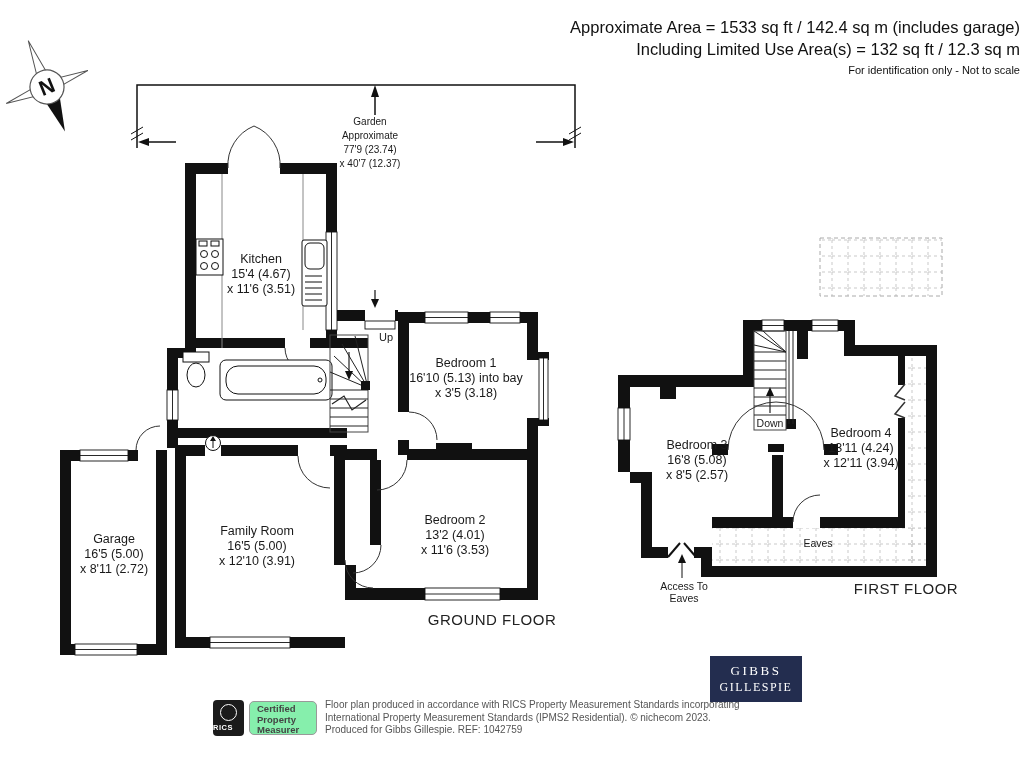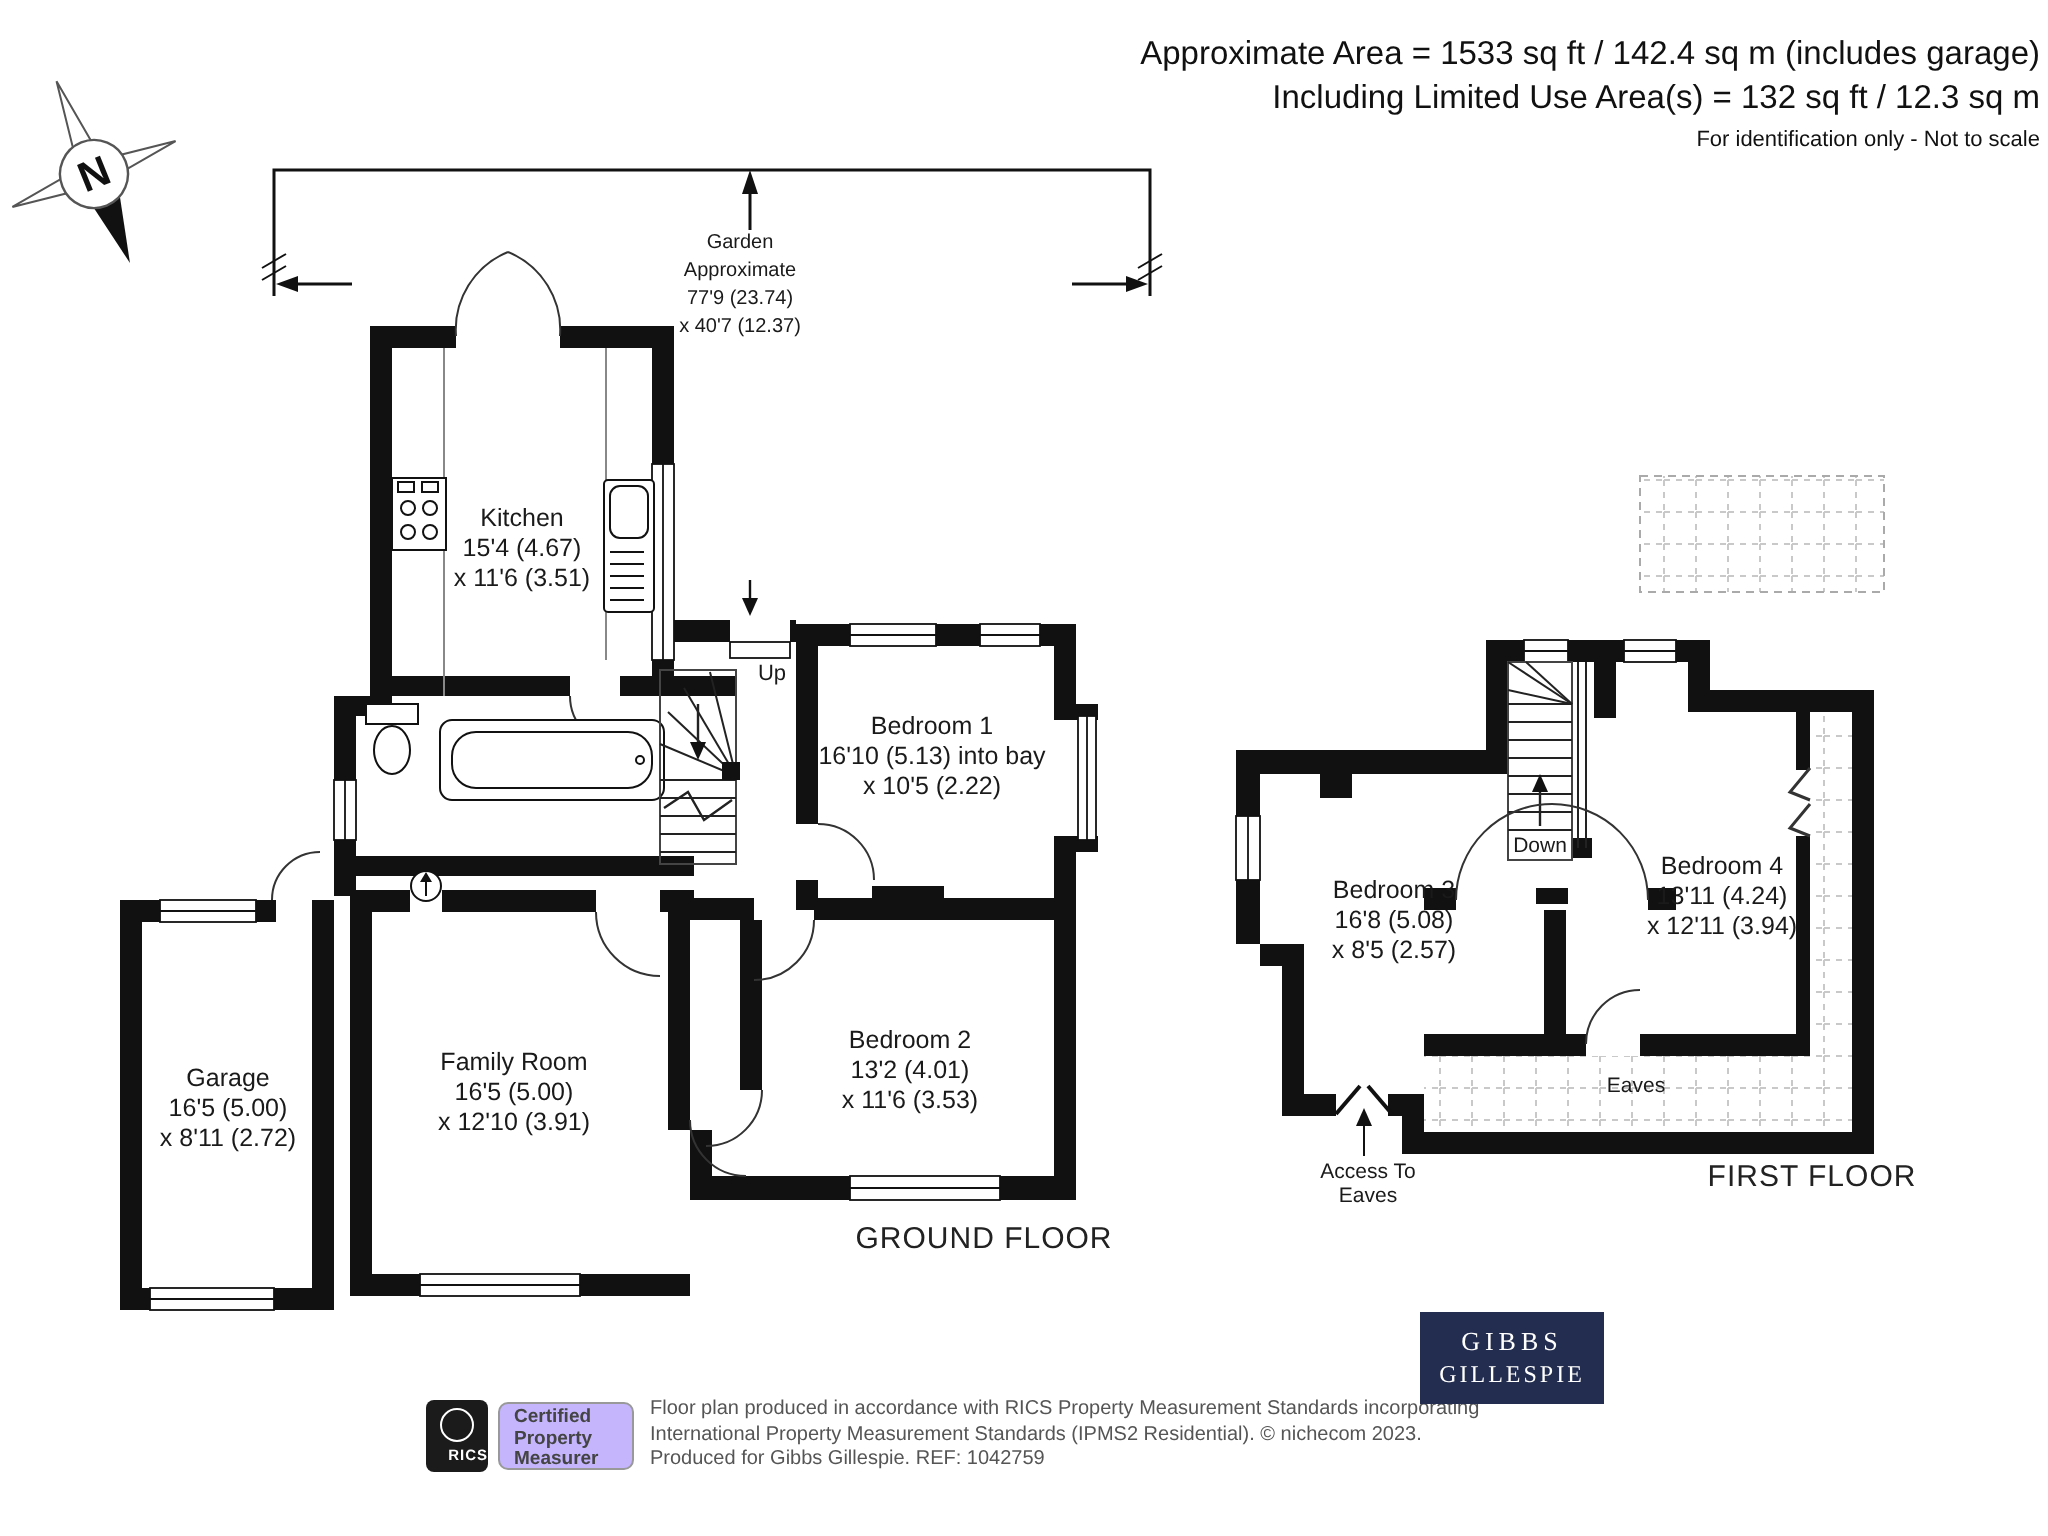--- a/index.html
+++ b/index.html
@@ -12,24 +12,24 @@
   .hdr-area2{font-size:16.5px;color:#111;margin-top:3px;}
   .hdr-note{font-size:11px;color:#111;margin-top:5px;}
   .lbl{position:absolute;transform:translateX(-50%);text-align:center;white-space:nowrap;}
   .room-label{font-size:12.5px;line-height:15px;color:#1a1a1a;}
   .garden-label{font-size:10px;line-height:14px;color:#1a1a1a;}
   .small-label{font-size:10.5px;line-height:12px;color:#1a1a1a;}
   .floor-label{font-size:15px;color:#222;letter-spacing:0.5px;}
   .legend-label{font-size:13px;line-height:16px;font-weight:bold;color:#111;}
   .footer-print{position:absolute;left:325px;top:699px;font-size:10px;line-height:12.5px;color:#555;}
   .rics-box{position:absolute;left:213px;top:700px;width:31px;height:36px;background:#1b1b1b;
-            border-radius:4px;text-align:right;}
+            border-radius:4px;text-align:left;}
   .rics-circle{width:15px;height:15px;border:1.5px solid #fff;border-radius:50%;margin:4px auto 0;}
   .rics-text{color:#fff;font-size:7.5px;font-weight:bold;letter-spacing:0.5px;margin-top:2px;}
-  .cert-box{position:absolute;left:249px;top:701px;width:68px;height:34px;background:#c4b5fd;
+  .cert-box{position:absolute;left:249px;top:701px;width:68px;height:34px;background:#86efac;
             border:1px solid #999;border-radius:5px;padding:2px 0 0 7px;box-sizing:border-box;}
   .cert-line{font-size:9.5px;line-height:10.5px;font-weight:bold;color:#444;}
   .gibbs-box{position:absolute;left:710px;top:656px;width:92px;height:46px;background:#232d4f;
              display:flex;flex-direction:column;align-items:center;justify-content:center;}
   .gibbs-l1{color:#fff;font-family:"Liberation Serif","DejaVu Serif",serif;font-size:13px;
             letter-spacing:2.5px;}
   .gibbs-l2{color:#fff;font-family:"Liberation Serif","DejaVu Serif",serif;font-size:12px;
             letter-spacing:1.5px;margin-top:1px;}
 </style>
 </head>
@@ -314,21 +314,21 @@
 </div>
 
 <div class="lbl room-label" style="left:261px;top:252px;">
   <div>Kitchen</div>
   <div>15'4 (4.67)</div>
   <div>x 11'6 (3.51)</div>
 </div>
 <div class="lbl room-label" style="left:466px;top:356px;">
   <div>Bedroom 1</div>
   <div>16'10 (5.13) into bay</div>
-  <div>x 10'5 (2.22)</div>
+  <div>x 3'5 (3.18)</div>
 </div>
 <div class="lbl room-label" style="left:455px;top:513px;">
   <div>Bedroom 2</div>
   <div>13'2 (4.01)</div>
   <div>x 11'6 (3.53)</div>
 </div>
 <div class="lbl room-label" style="left:257px;top:524px;">
   <div>Family Room</div>
   <div>16'5 (5.00)</div>
   <div>x 12'10 (3.91)</div>

